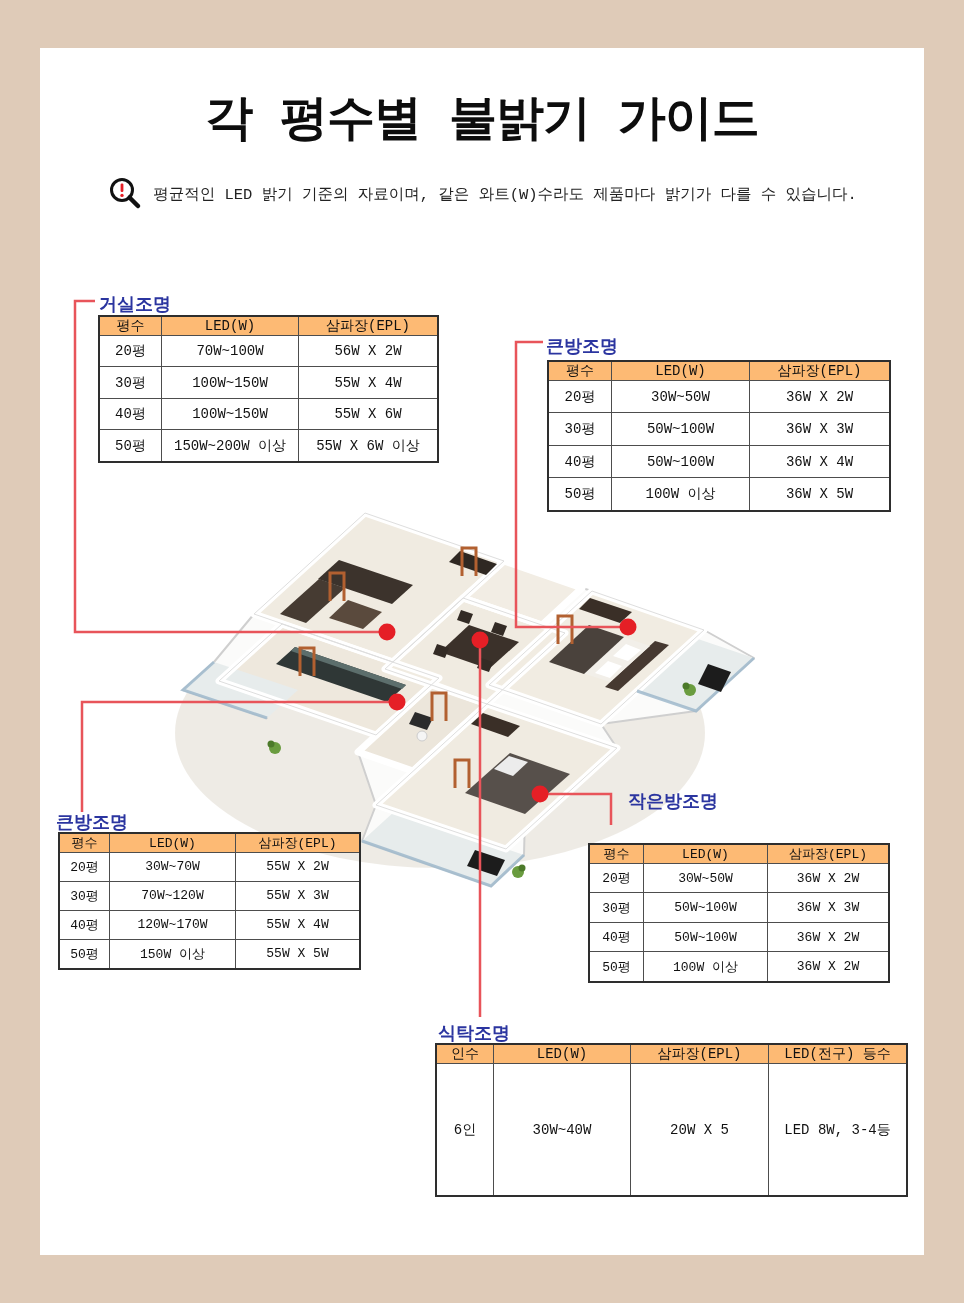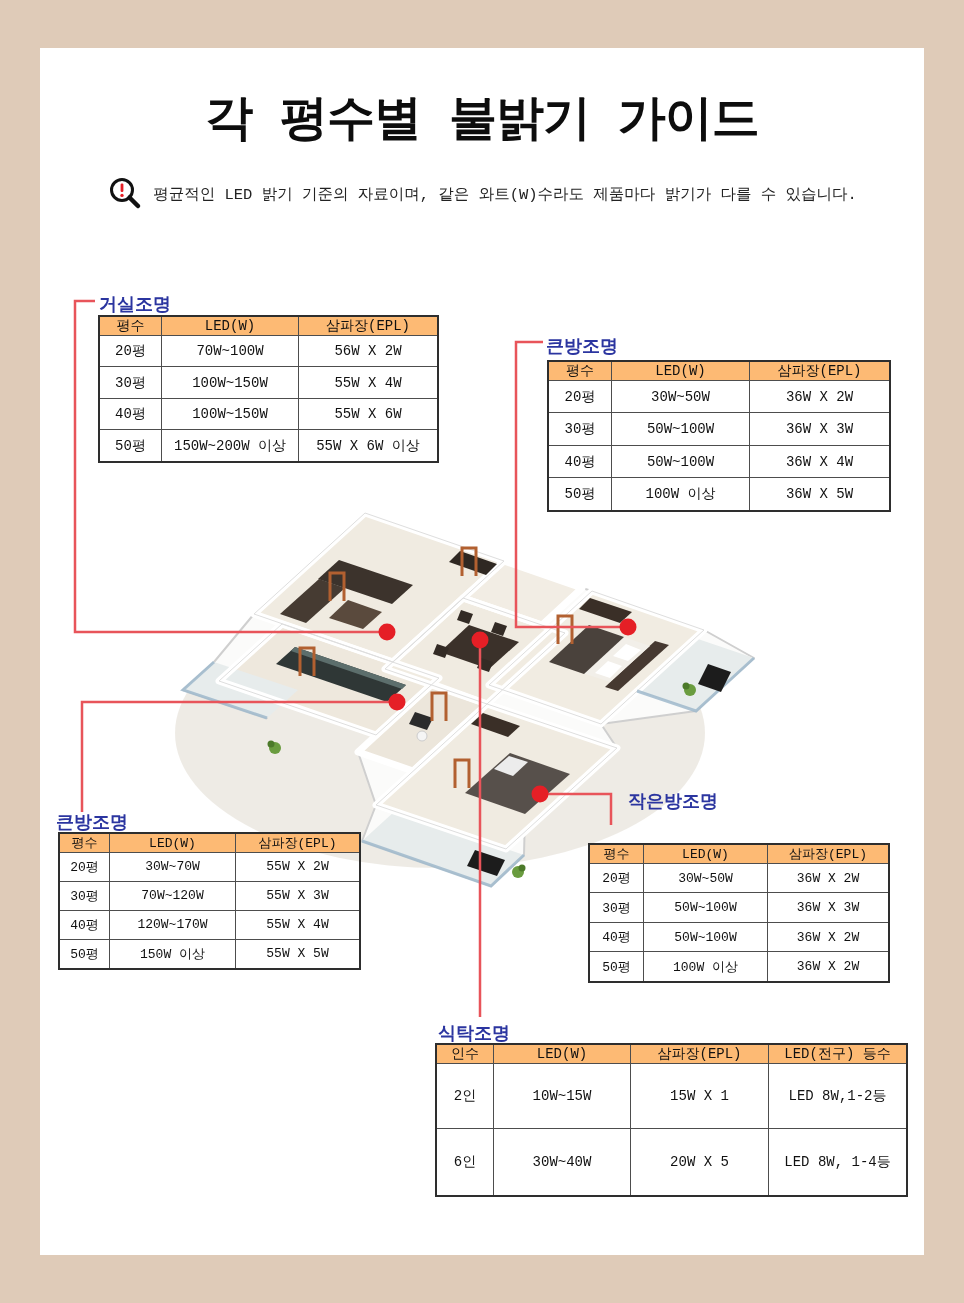--- a/index.html
+++ b/index.html
@@ -328,27 +328,21 @@
         <thead>
           <tr>
             <th style="width: 56px; margin-top: 47px;">인수</th>
             <th style="width: 136px;">LED(W)</th>
             <th style="width: 137px;">삼파장(EPL)</th>
             <th style="width: 137px;">LED(전구) 등수</th>
           </tr>
         </thead>
         <tbody>
           <tr>
-            <td>2인</td>
-            <td>10W~15W</td>
-            <td>15W X 1</td>
-            <td>LED 8W,1-2등</td>
-          </tr>
-          <tr>
             <td>6인</td>
             <td>30W~40W</td>
             <td>20W X 5</td>
-            <td>LED 8W, 1-4등</td>
+            <td>LED 8W, 3-4등</td>
           </tr>
         </tbody>
       </table>
   </div>
 </div>
 
 </body></html>

